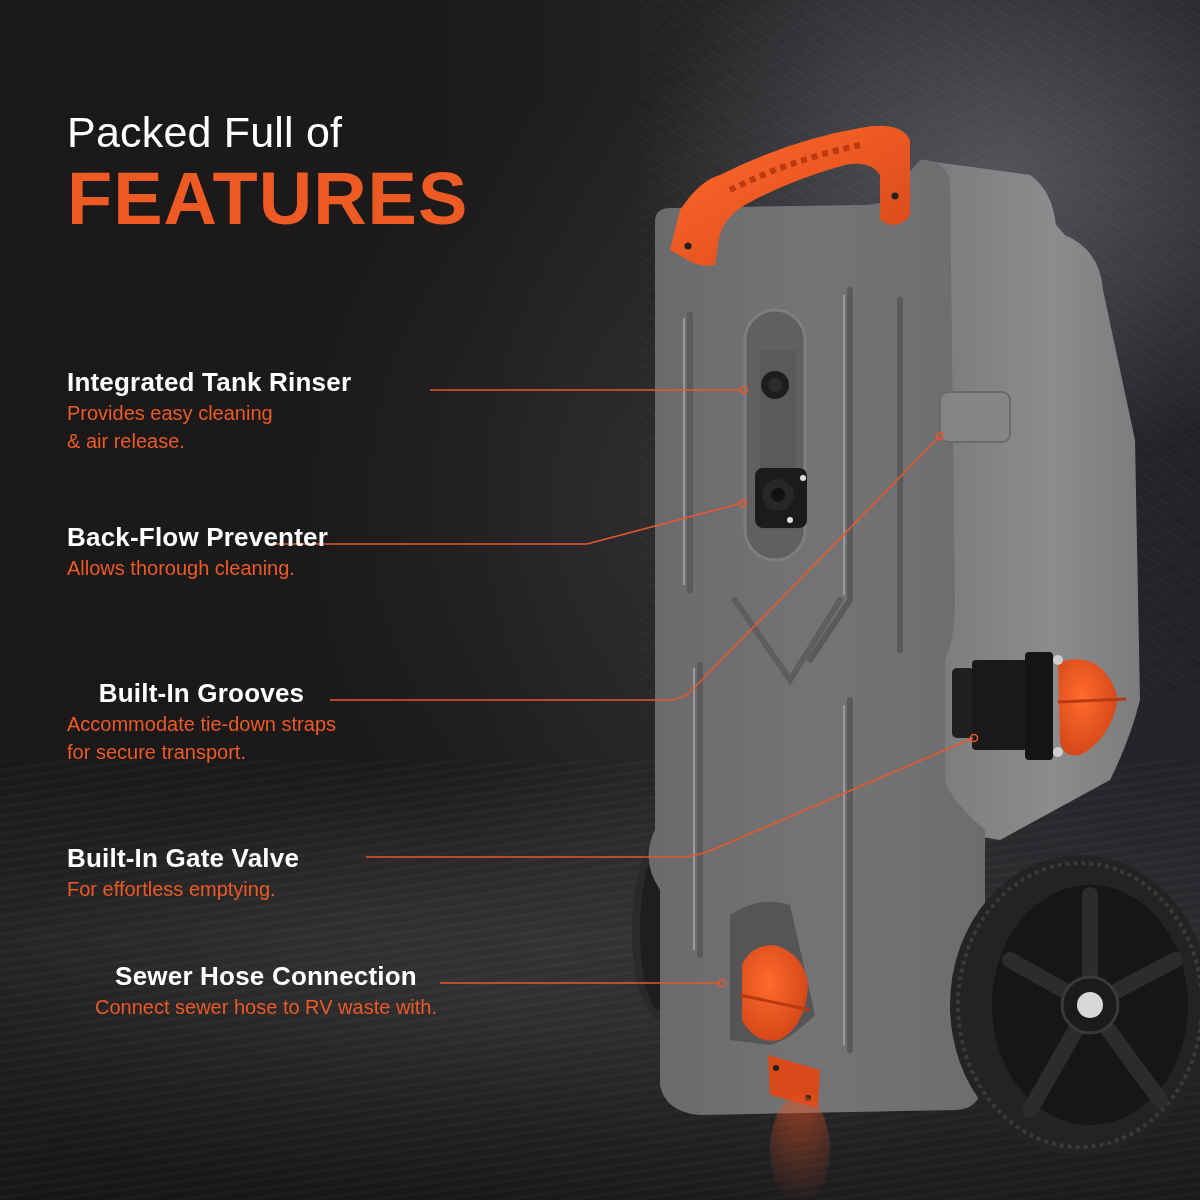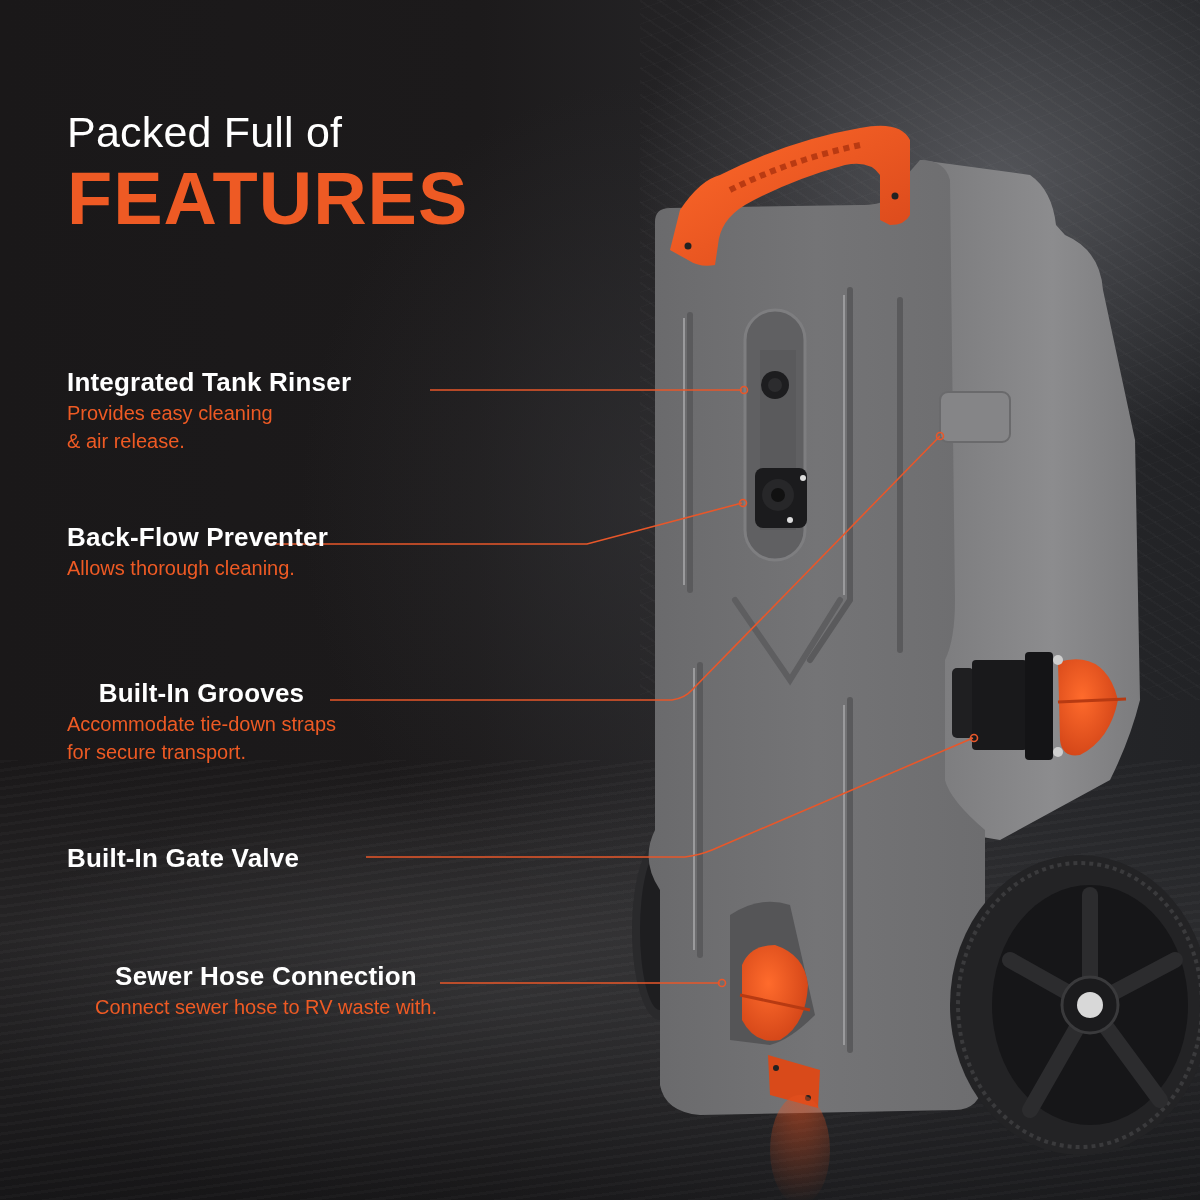--- a/index.html
+++ b/index.html
@@ -200,18 +200,19 @@
 </div>
 
 <div class="feature" style="top:678px;">
   <span class="title">Built-In Grooves</span>
   <span class="desc">Accommodate tie-down straps</span>
   <span class="desc" style="margin-top:0">for secure transport.</span>
 </div>
 
 <div class="feature" style="top:835px;margin-top:8px;">
   <span class="title">Built-In Gate Valve</span>
+  <span class="desc">For effortless emptying.</span>
 </div>
 
 <div class="feature" style="top:961px;margin-left:28px;">
   <span class="title">Sewer Hose Connection</span>
   <span class="desc">Connect sewer hose to RV waste with.</span>
 </div>
 
 </body></html>

